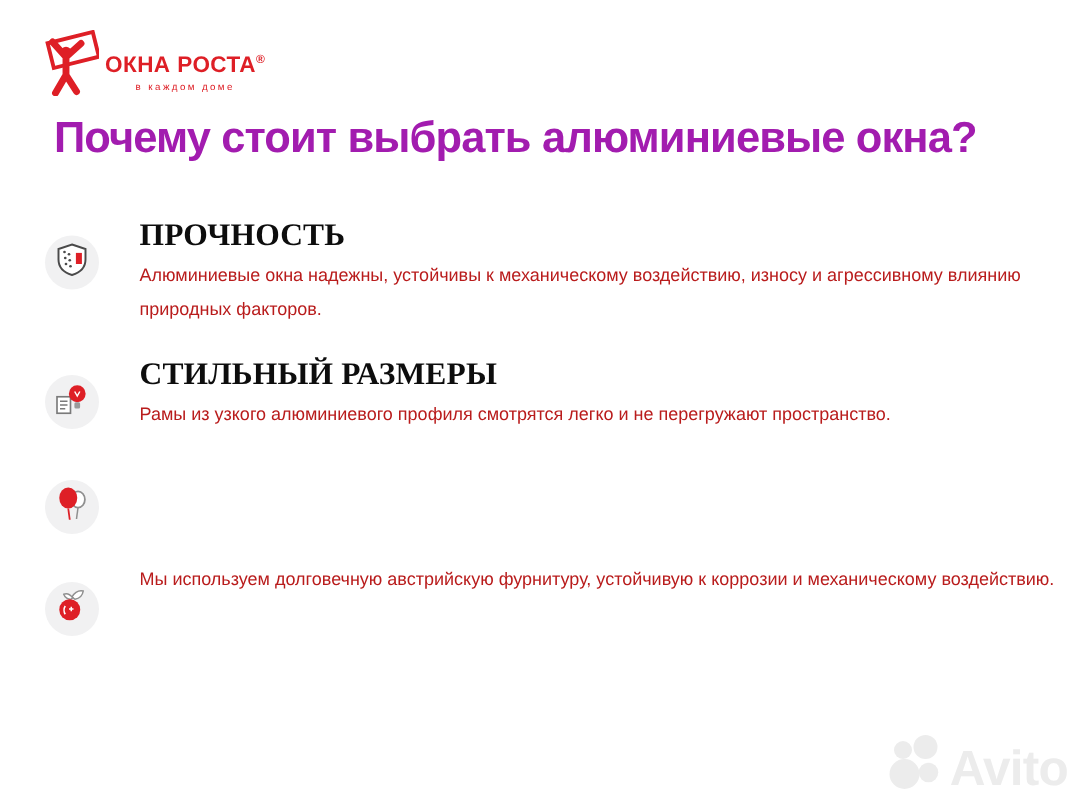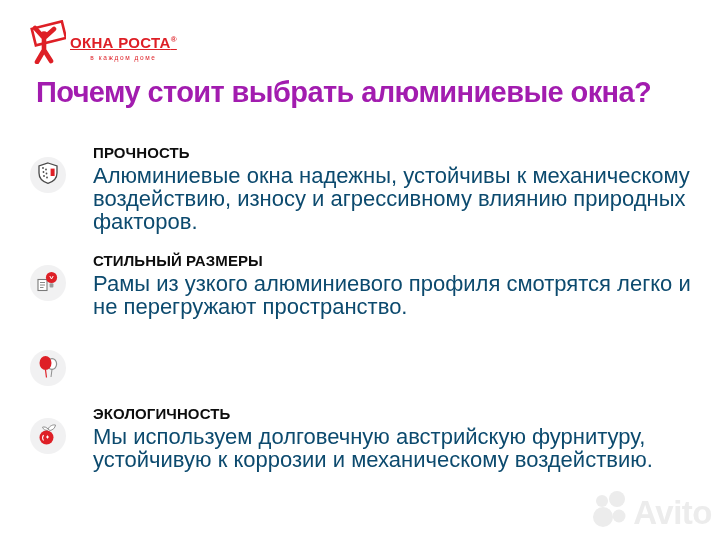--- a/index.html
+++ b/index.html
@@ -13,21 +13,21 @@
   }
   
   .logo {
     position: absolute; top: 20px; left: 24px;
     display: flex; align-items: flex-start; gap: 4px;
   }
   .logo-mark { width: 42px; height: 44px; flex: none; }
   .logo-textcol { margin-top: 12px; }
   .logo-brand {
     font-size: 15px; font-weight: bold; letter-spacing: 0.3px;
-    color: #de1f26; line-height: 16px; white-space: nowrap; text-decoration: underline;
+    color: #de1f26; line-height: 16px; white-space: nowrap;
   }
   .logo-reg { font-size: 8px; vertical-align: super; color: #de1f26; }
   .logo-tagline {
     font-size: 6.5px; letter-spacing: 1.6px; color: #de1f26;
     text-transform: lowercase; margin-top: 2px; text-align: center;
   }
   
   .title {
     position: absolute; top: 76px; left: 36px;
     font-size: 29px; font-weight: bold; letter-spacing: -0.6px;
@@ -39,25 +39,25 @@
     display: flex; flex-direction: column; gap: 19px;
   }
   .section { display: flex; gap: 27px; }
   .icon-circle {
     width: 36px; height: 36px; border-radius: 50%;
     background: #f1f1f2; flex: none; margin-top: 13px;
     display: flex; align-items: center; justify-content: center;
   }
   .section-text { width: 617px; }
   .section-heading {
-    font-size: 15px; font-weight: bold; color: #0d0d0d;
-    margin: 0 0 3px 0; letter-spacing: 0.1px;
+    font-size: 21px; font-weight: bold; color: #0d0d0d;
+    margin: 0 0 3px 0; letter-spacing: 0.1px; font-family: Liberation Serif, serif;
   }
   .section-body {
-    font-size: 22px; line-height: 23px; color: #0c4a6e; margin: 0;
+    font-size: 12px; line-height: 23px; color: #b91c1c; margin: 0;
   }
   
   .watermark {
     position: absolute; right: 8px; bottom: 6px;
     display: flex; align-items: center; gap: 2px;
     color: #ececec;
   }
   .watermark-text {
     font-size: 33px; font-weight: bold; letter-spacing: -0.5px;
     line-height: 33px;
@@ -148,21 +148,20 @@
         <svg width="22" height="23" viewBox="0 0 22 23">
           <path d="M11 6 C13 2.5 16 1.5 18.5 2 C18 5 16 7 13 7.5 Z" fill="#ffffff" stroke="#8f8f8f" stroke-width="1"></path>
           <path d="M11.5 6.5 C9.5 4 7 3.5 5.5 4.2 C6.2 6.4 8.5 7.6 10.5 7.4 Z" fill="#ffffff" stroke="#8f8f8f" stroke-width="1"></path>
           <circle cx="9.5" cy="14.5" r="7" fill="#de1f26"></circle>
           <path d="M6.5 12 C5.5 13.5 5.5 16 6.5 17.5" stroke="#ffffff" stroke-width="1.1" fill="none"></path>
           <path d="M9 14 H12 M10.5 12.5 V15.5" stroke="#ffffff" stroke-width="1"></path>
         </svg>
       </span>
     </span>
     <div class="section-text">
-      <h2 class="section-heading">ЭКОЛОГИЧНОСТЬ</h2>
       <p class="section-body">Мы используем долговечную австрийскую фурнитуру, устойчивую к коррозии и механическому воздействию.</p>
     </div>
   </div>
 
 </div>
 
 <div class="watermark">
   <span>
     <svg width="40" height="40" viewBox="0 0 40 40">
       <g fill="#ececec">

